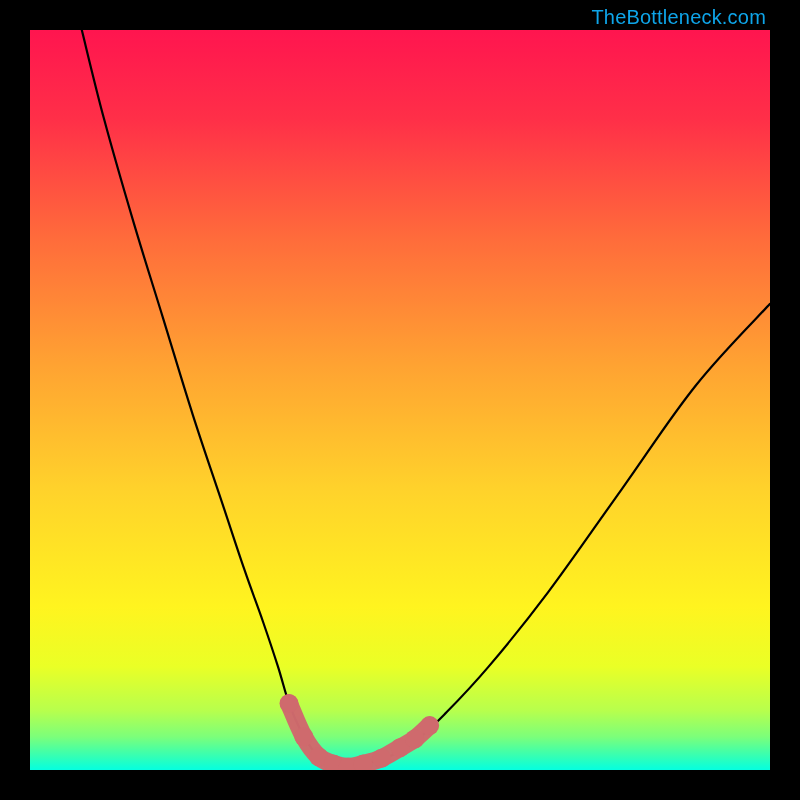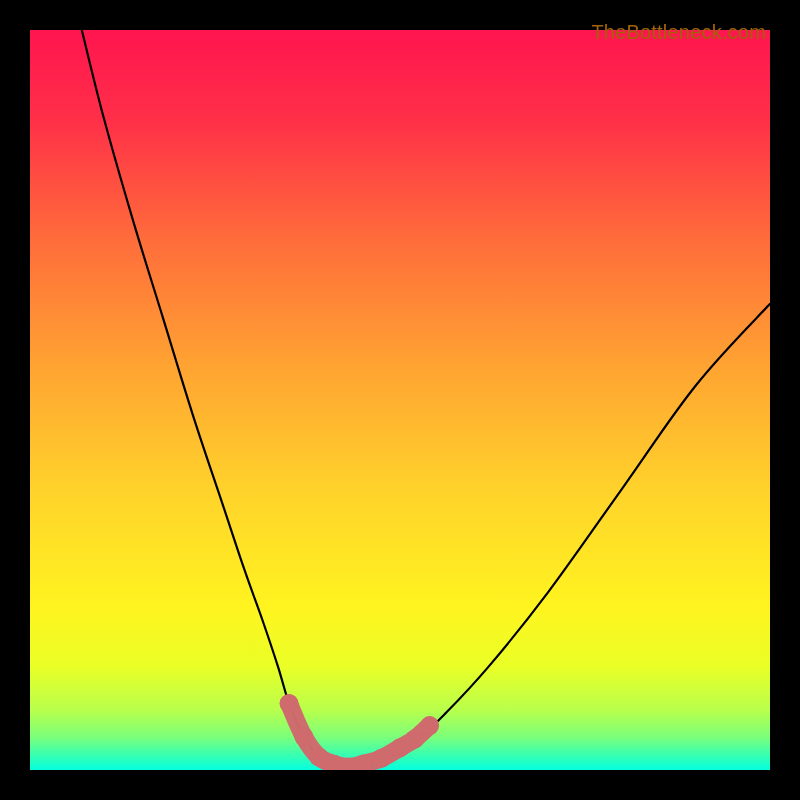--- a/index.html
+++ b/index.html
@@ -38,25 +38,24 @@
     position: absolute;
     left: 0;
     top: 0;
     width: 100%;
     height: 100%;
   }
   .watermark {
     position: absolute;
     top: 6px;
     right: 34px;
-    color: #a16207;
+    color: #0ea5e9;
     font-size: 20px;
     letter-spacing: 0.2px;
     font-weight: 400;
-    margin-top: 15px;
   }
 </style>
 </head>
 <body>
 
 <div class="frame">
   <div class="plot">
     <svg class="gradient" viewBox="0 0 740 740" preserveAspectRatio="none">
       <defs>
         <linearGradient id="bg" x1="0" y1="0" x2="0" y2="1">

